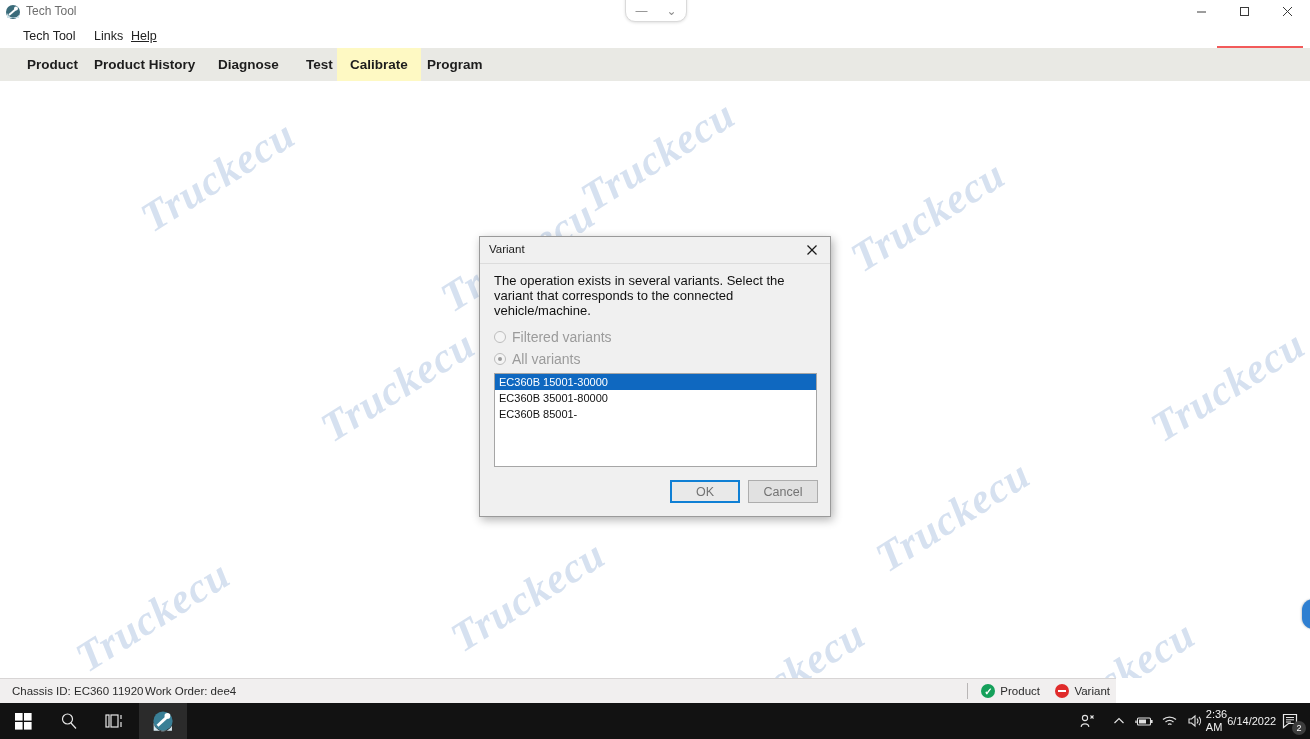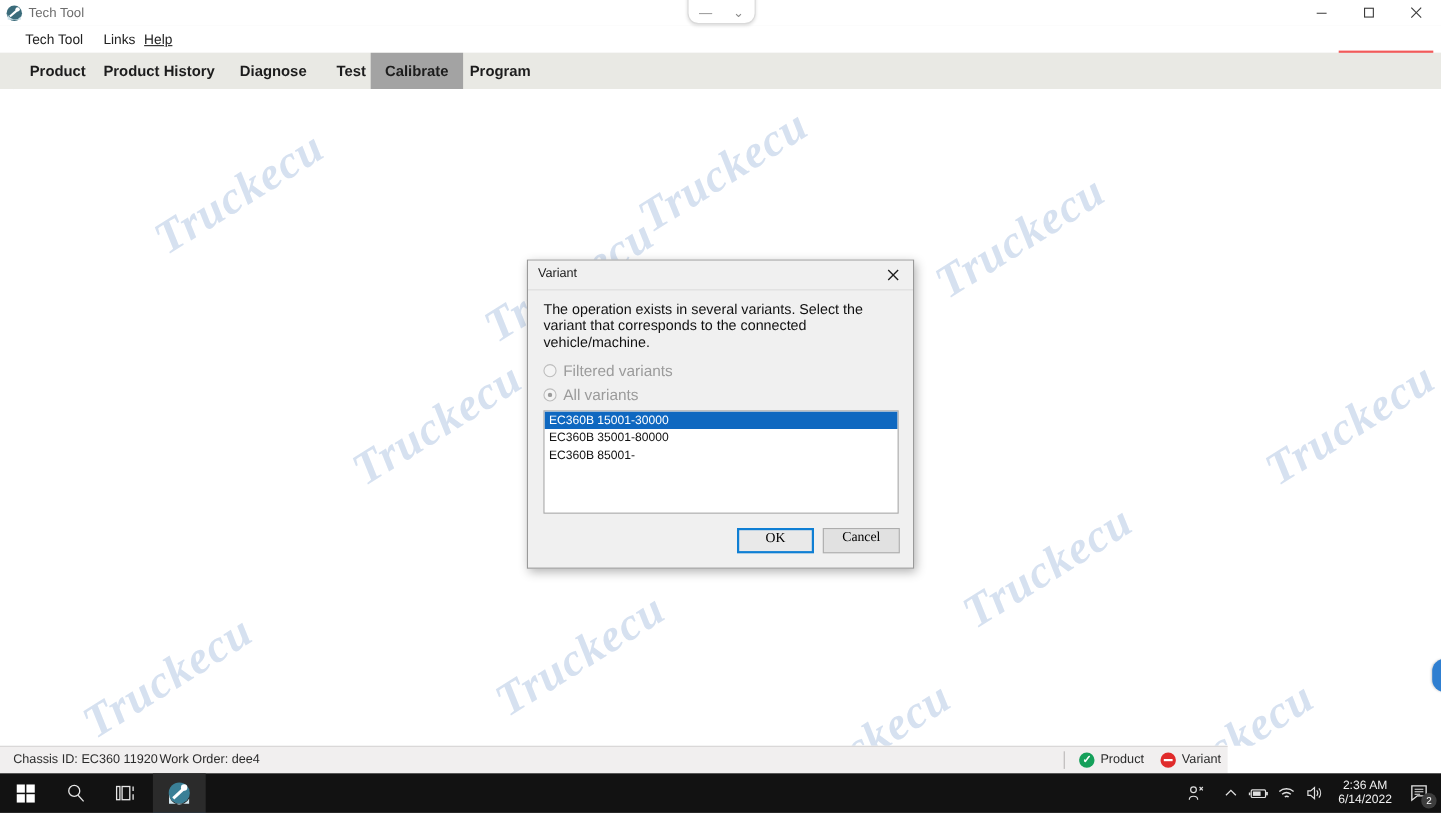--- a/index.html
+++ b/index.html
@@ -120,21 +120,21 @@
     top: 0; height: 33px;
     display: flex; align-items: center;
     padding: 0 13px;
     font-size: 13.5px;
     font-weight: bold;
     color: #1d1d1d;
     white-space: nowrap;
     box-sizing: border-box;
   }
   .tab.active {
-    background: #a3a3a3;
+    background: #fef9c3;
     height: 33px;
   }
 
   
   .content {
     position: absolute;
     left: 0; top: 81px;
     width: 1310px; height: 597px;
     background: #ffffff;
     overflow: hidden;
@@ -270,24 +270,23 @@
     color: #ffffff;
   }
 
   .dlg-btn {
     position: absolute;
     top: 243px;
     width: 70px; height: 23px;
     background: #e1e1e1;
     border: 1px solid #adadad;
     font-size: 12.5px;
-    color: #000000;
-    display: flex; justify-content: center;
-    box-sizing: border-box;
-    font-family: Liberation Serif, serif;
+    color: #737373;
+    display: flex; align-items: center; justify-content: center;
+    box-sizing: border-box;
   }
   #dlg-ok {
     left: 190px;
     border: 2px solid #0f7fd4;
     background: #e9e9e9;
   }
   #dlg-cancel { left: 268px; }
 
   
   .statusbar {
@@ -368,21 +367,20 @@
     display: flex; align-items: center; justify-content: center;
     color: #e9e9e9;
   }
   #tray-people { left: 1072px; width: 30px; }
   #tray-chevron { left: 1106px; width: 26px; }
   #tray-battery { left: 1130px; width: 28px; }
   #tray-network { left: 1156px; width: 28px; }
   #tray-volume { left: 1182px; width: 28px; }
   #tray-clock {
     left: 1212px; width: 58px;
-    flex-direction: column;
     align-items: center;
     justify-content: center;
     color: #f2f2f2;
     font-size: 11px;
     line-height: 13px;
   }
   #tray-action {
     left: 1272px; width: 38px;
     position: relative;
   }

